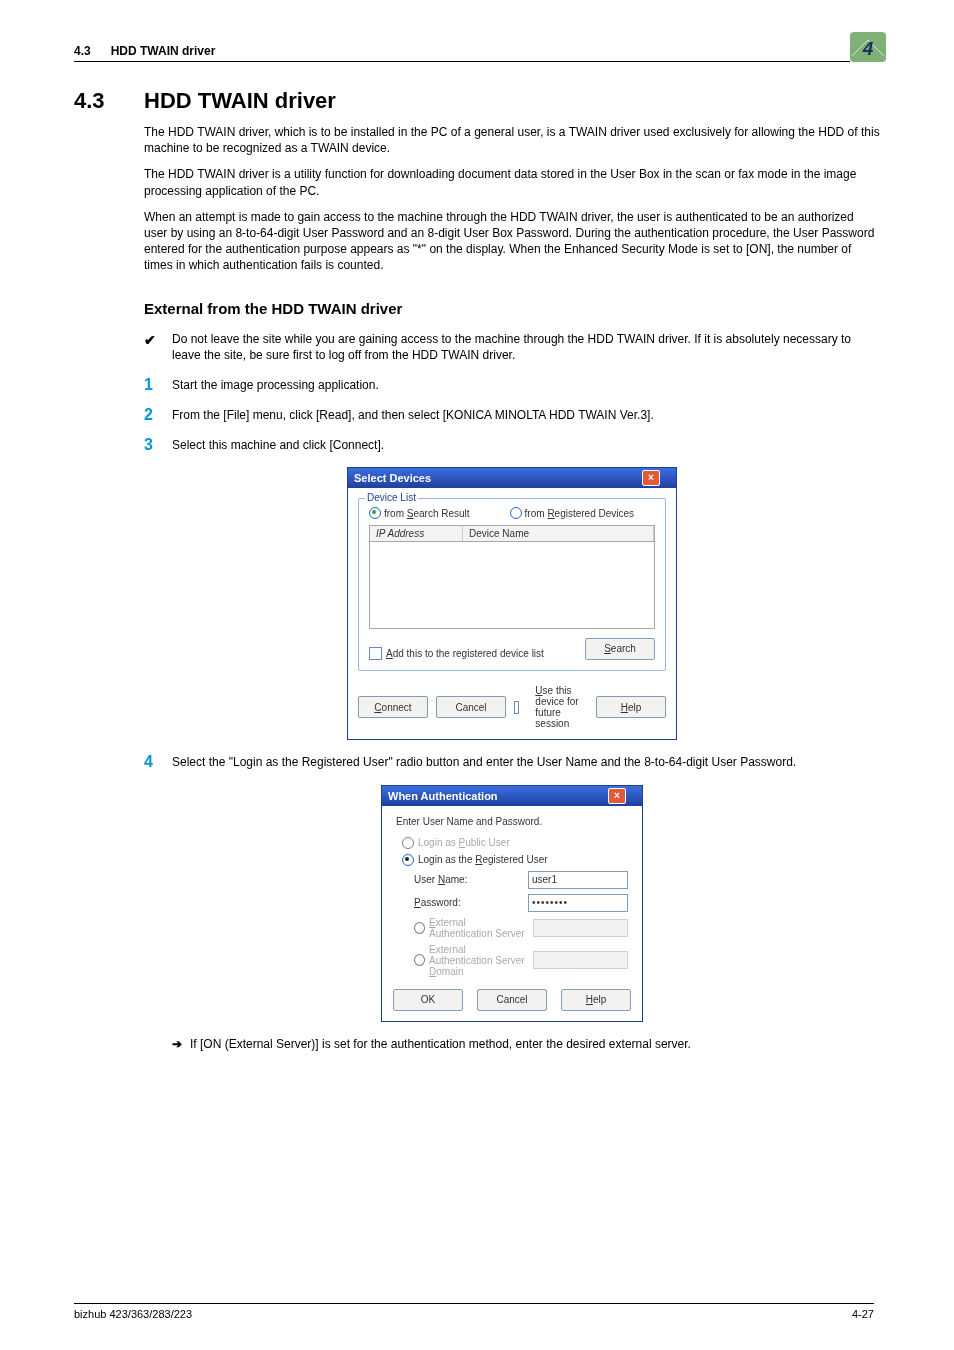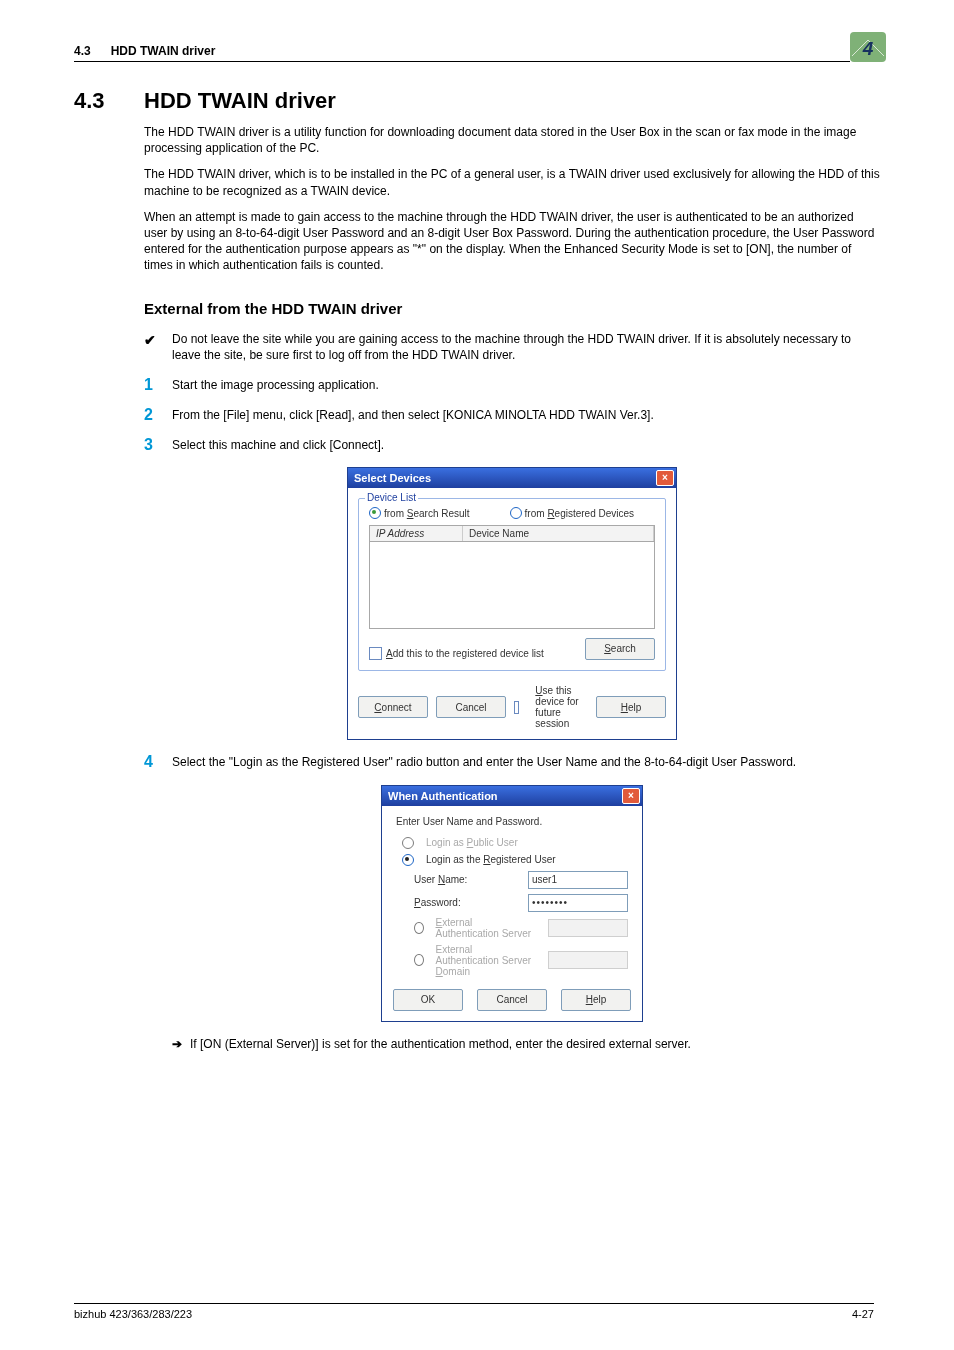--- a/index.html
+++ b/index.html
@@ -114,21 +114,21 @@
     color:#333;
     background:#fff;
   }
   .dlg-titlebar {
     height: 20px;
     background: linear-gradient(#3a6fe0, #1e3f9f);
     color:#fff;
     display:flex;
     align-items:center;
     justify-content:space-between;
-    padding: 0 2px 0 6px;
+    padding: 0 16px 0 6px;
     font-weight:bold;
     font-size:11px;
   }
   .dlg-close {
     width:16px;height:14px;background:#e25a3a;border:1px solid #fff;
     display:flex;align-items:center;justify-content:center;font-size:10px;line-height:1;
     color:#fff;font-weight:bold;border-radius:2px;
   }
   .dlg1-body { padding: 6px 10px 10px 10px; }
   .fieldset {
@@ -169,21 +169,21 @@
 
   
   .dlg2 {
     width: 260px;
     border:1px solid #1e3f8f;
     font-family: Tahoma, Arial, sans-serif;
     font-size:10px;color:#333;background:#fff;
   }
   .dlg2-body{padding:10px 14px 10px 14px;}
   .dlg2-body .lbl{margin-bottom:10px;}
-  .opt{display:flex;align-items:center;gap:12px;margin:5px 0 5px 6px;}
+  .opt{display:flex;align-items:center;gap:4px;margin:5px 0 5px 6px;}
   .opt.disabled{color:#a9a9a9;}
   .rb2{width:10px;height:10px;border:1px solid #7c7c7c;border-radius:50%;display:inline-block;position:relative;background:#fff;}
   .rb2.on{border-color:#1e66c6;}
   .rb2.on::after{content:"";position:absolute;left:2px;top:2px;width:4px;height:4px;background:#222;border-radius:50%;}
   .field-row{display:flex;align-items:center;margin:5px 0 5px 18px;gap:6px;}
   .field-row .flabel{width:108px;flex:none;}
   .tinput{height:16px;border:1px solid #7f9db9;background:#fff;font-size:10px;padding:0 3px;display:flex;align-items:center;width:96px;}
   .tinput.disabled{background:#f2f2f2;border-color:#cfcfcf;}
   .dots{letter-spacing:1px;}
   .dlg2-buttons{display:flex;justify-content:center;gap:14px;margin-top:12px;}
@@ -216,22 +216,22 @@
       </svg>
     </div>
   </div>
 
   <div class="sec-head">
     <div class="sec-num">4.3</div>
     <div class="sec-title">HDD TWAIN driver</div>
   </div>
 
   <div class="body-indent">
+    <p class="para">The HDD TWAIN driver, which is to be installed in the PC of a general user, is a TWAIN driver used exclusively for allowing the HDD of this machine to be recognized as a TWAIN device.</p>
     <p class="para">The HDD TWAIN driver is a utility function for downloading document data stored in the User Box in the scan or fax mode in the image processing application of the PC.</p>
-    <p class="para">The HDD TWAIN driver, which is to be installed in the PC of a general user, is a TWAIN driver used exclusively for allowing the HDD of this machine to be recognized as a TWAIN device.</p>
     <p class="para">When an attempt is made to gain access to the machine through the HDD TWAIN driver, the user is authenticated to be an authorized user by using an 8-to-64-digit User Password and an 8-digit User Box Password. During the authentication procedure, the User Password entered for the authentication purpose appears as "*" on the display. When the Enhanced Security Mode is set to [ON], the number of times in which authentication fails is counted.</p>
 
     <div class="subhead">External from the HDD TWAIN driver</div>
 
     <div class="check-row">
       <div class="mark">✔</div>
       <div class="txt">Do not leave the site while you are gaining access to the machine through the HDD TWAIN driver. If it is absolutely necessary to leave the site, be sure first to log off from the HDD TWAIN driver.</div>
     </div>
 
     <div class="step-row">

